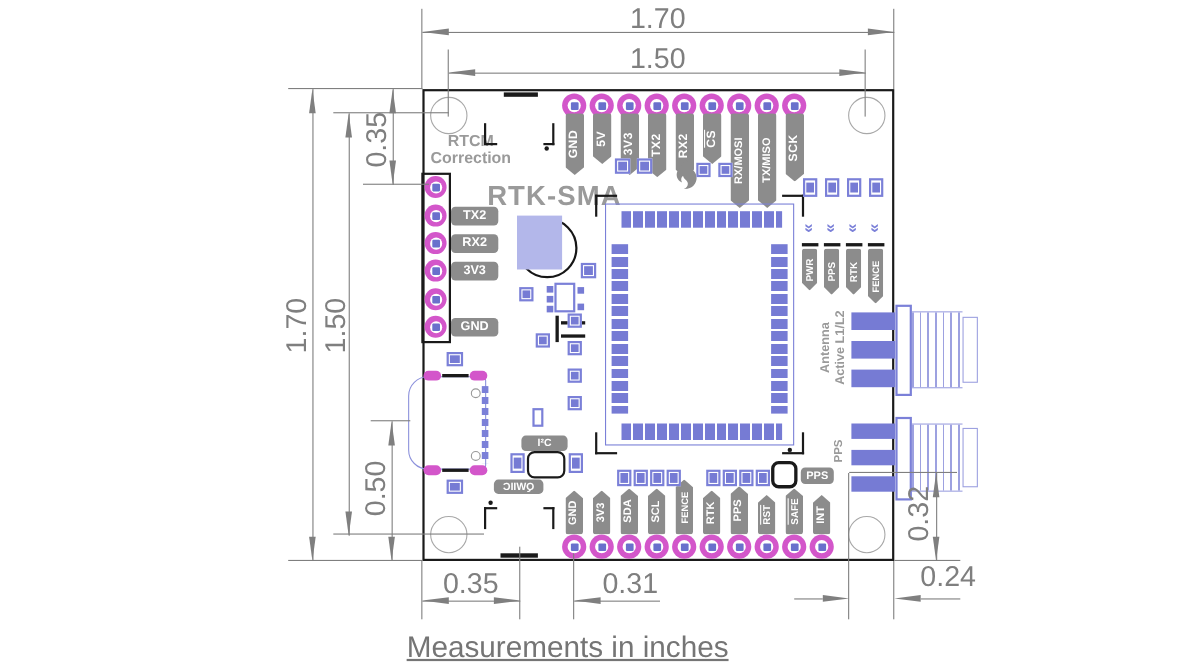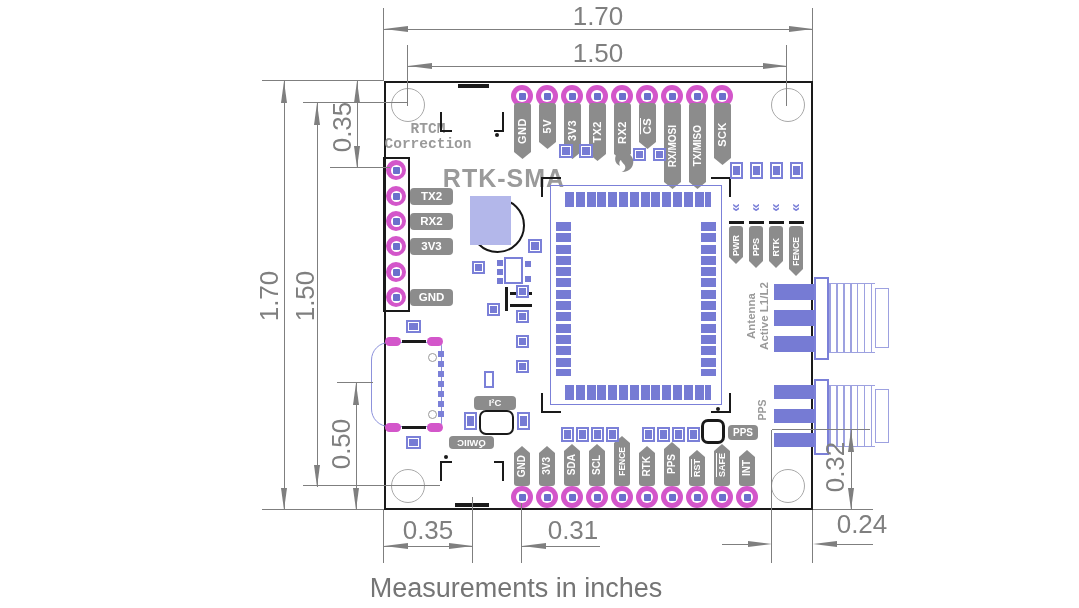--- a/index.html
+++ b/index.html
@@ -45,21 +45,21 @@
   .dot{position:absolute;width:4px;height:4px;border-radius:50%;background:#1a1a1a;}
   .silktxt{position:absolute;color:#9a9a9a;font-weight:bold;text-align:center;}
   .chev{position:absolute;color:#7b80d8;font-weight:bold;font-size:15px;transform:rotate(-90deg);line-height:1;}
   .icrect{position:absolute;left:550px;top:185px;width:172px;height:220px;border:1.5px solid #7b80d8;box-sizing:border-box;}
   .padstrip-h{position:absolute;background:repeating-linear-gradient(90deg,#767bd4 0 9px,transparent 9px 10.8px);}
   .padstrip-v{position:absolute;background:repeating-linear-gradient(180deg,#767bd4 0 9px,transparent 9px 11.3px);}
   .brk{position:absolute;width:20px;height:20px;box-sizing:border-box;}
   .threads{position:absolute;background:repeating-linear-gradient(90deg,#9da1e0 0 1.5px,transparent 1.5px 7px);border-top:1.5px solid #9da1e0;border-bottom:1.5px solid #9da1e0;box-sizing:border-box;}
   .outl{position:absolute;border:2px solid #7b80d8;background:#fff;box-sizing:border-box;}
   .outl2{position:absolute;border:1.5px solid #9da1e0;background:#fff;box-sizing:border-box;}
-  .caption{position:absolute;color:#757575;font-size:27px;text-align:center;}
+  .caption{position:absolute;color:#757575;font-size:27px;text-align:center;text-decoration:underline;}
   .mirror{transform:scaleX(-1);}
 </style>
 </head>
 <body>
 
 <div id="canvas">
 
   <div id="board"></div>
 
   <div class="hole" style="left:391px;top:88px;"></div>
@@ -160,21 +160,21 @@
   <div class="pill" style="left:410px;top:213px;width:43px;height:17px;">
       <span>RX2</span>
     </div>
   <div class="pill" style="left:410px;top:238px;width:43px;height:17px;">
       <span>3V3</span>
     </div>
   <div class="pill" style="left:410px;top:289px;width:43px;height:17px;">
       <span>GND</span>
     </div>
 
-  <div class="silktxt" style="left:376px;top:122px;width:104px;font-size:14.5px;line-height:15px;font-family:Liberation Mono, monospace;">
+  <div class="silktxt" style="left:376px;top:122px;width:104px;font-size:14.5px;line-height:15px;">
     <div>RTCM</div>
       <div>Correction</div>
   </div>
 
   <div class="silktxt" style="left:421px;top:164px;width:166px;font-size:25px;letter-spacing:1px;">RTK-SMA</div>
 
   <svg class="abs" style="left:608px;top:143px;" width="27" height="33" viewBox="0 0 24 28">
     <path d="M12 0c1.5 5-4.5 7-5.5 12-.7 3.5 1.2 6.6 4.2 7.6-1.2-2-.8-4.2.9-5.4.2 2.9 3.8 3.5 3.8 6.6 0 2-1.4 3.6-3.3 4.2 7 .3 10.4-4.6 10.4-9.1 0-6.5-7.5-8-7-13.4L12 0z" fill="#8c8c8c"></path>
   </svg>
 

